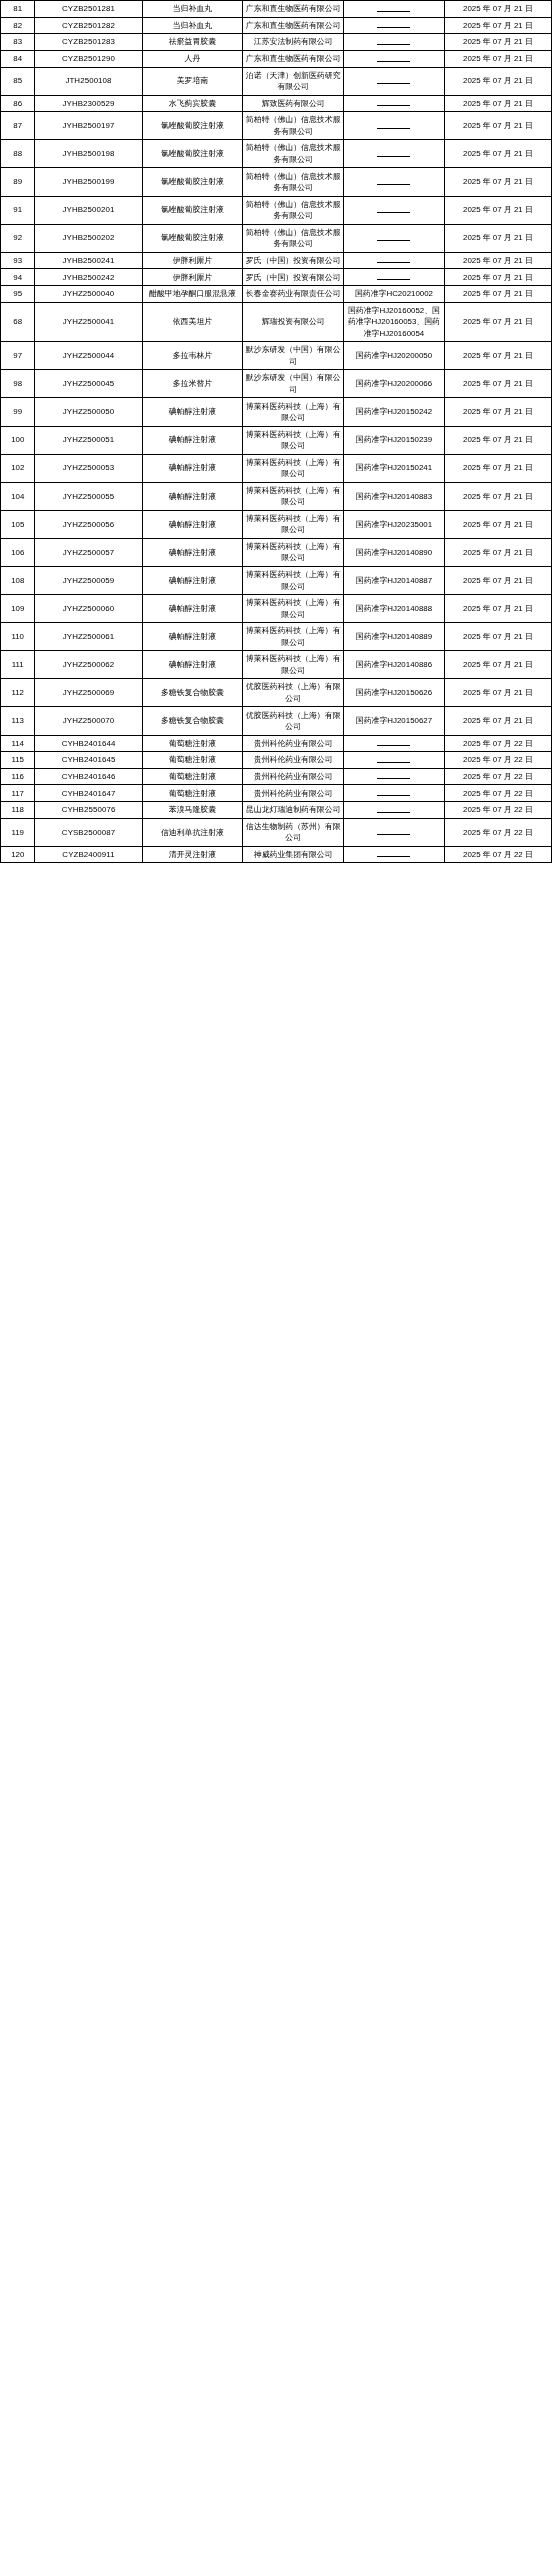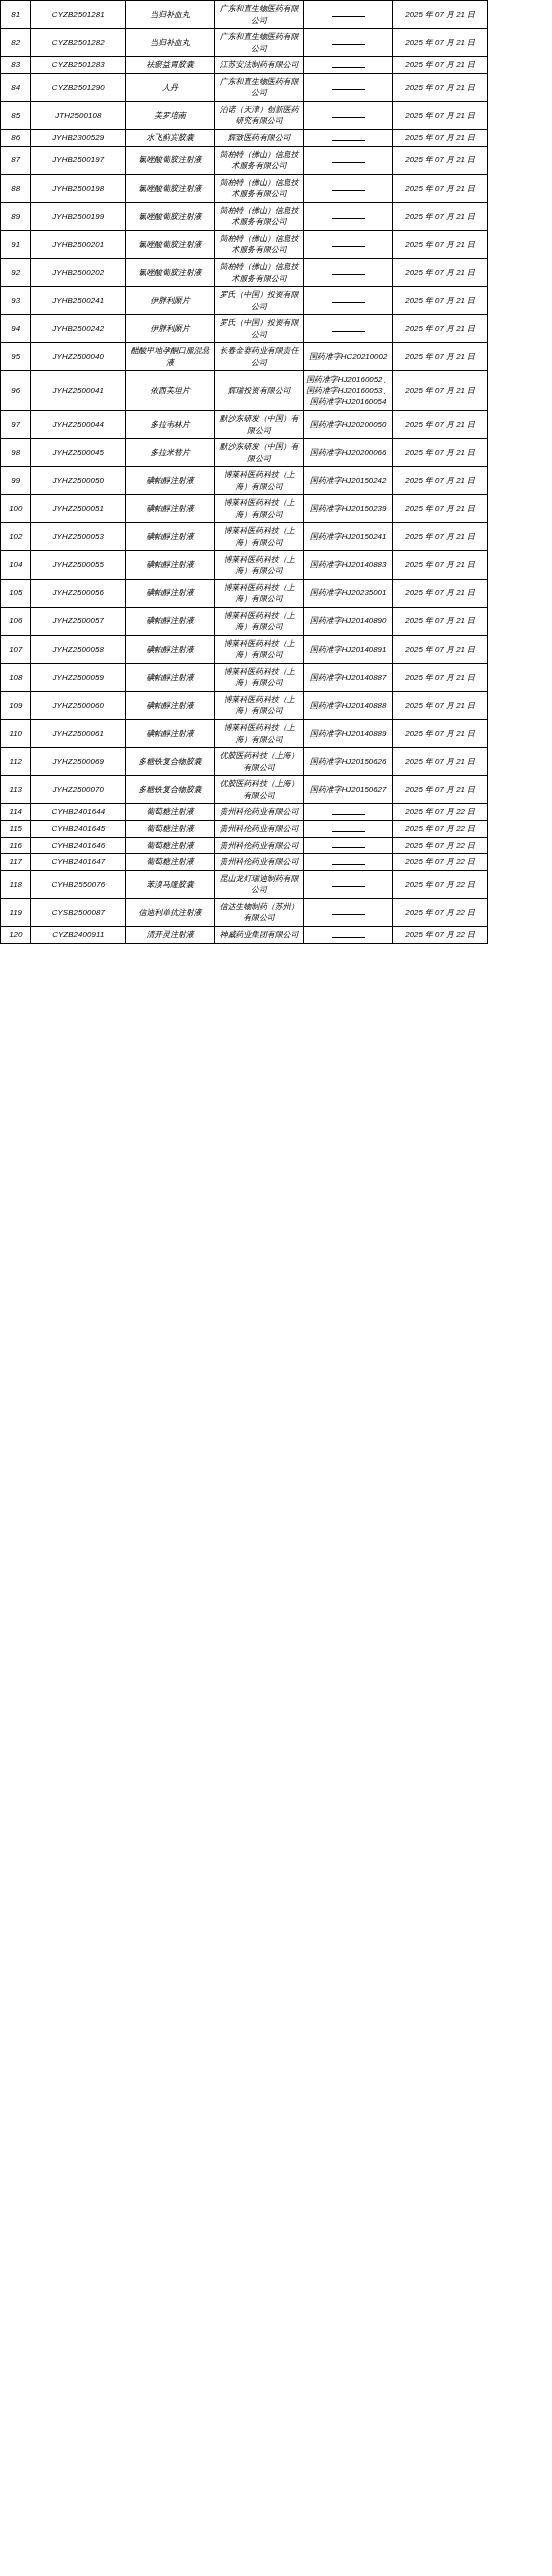--- a/index.html
+++ b/index.html
@@ -12,23 +12,22 @@
     font-family: "Liberation Sans", "DejaVu Sans", sans-serif;
     width: 552px;
   }
   .sheet {
     width: 552px;
     position: relative;
     background: #fff;
   }
   table.reg-table {
     border-collapse: collapse;
-    width: 488px;
+    width: 552px;
     table-layout: fixed;
-    font-style: italic;
   }
   table.reg-table td {
     border: 0.7px solid #000000;
     text-align: center;
     vertical-align: middle;
     font-size: 7.9px;
     line-height: 1.45;
     color: #000;
     padding: 2.1px 1.4px;
     word-break: break-all;
@@ -192,21 +191,21 @@
         </tr>
         <tr>
           <td class="idx">95</td>
           <td class="code">JYHZ2500040</td>
           <td class="drug">醋酸甲地孕酮口服混悬液</td>
           <td class="comp">长春金赛药业有限责任公司</td>
           <td class="appr">国药准字HC20210002</td>
           <td class="date">2025 年 07 月 21 日</td>
         </tr>
         <tr>
-          <td class="idx">96</td>
+          <td class="idx">68</td>
           <td class="code">JYHZ2500041</td>
           <td class="drug">依西美坦片</td>
           <td class="comp">辉瑞投资有限公司</td>
           <td class="appr">国药准字HJ20160052、国药准字HJ20160053、国药准字HJ20160054</td>
           <td class="date">2025 年 07 月 21 日</td>
         </tr>
         <tr>
           <td class="idx">97</td>
           <td class="code">JYHZ2500044</td>
           <td class="drug">多拉韦林片</td>
@@ -264,28 +263,20 @@
         </tr>
         <tr>
           <td class="idx">106</td>
           <td class="code">JYHZ2500057</td>
           <td class="drug">碘帕醇注射液</td>
           <td class="comp">博莱科医药科技（上海）有限公司</td>
           <td class="appr">国药准字HJ20140890</td>
           <td class="date">2025 年 07 月 21 日</td>
         </tr>
         <tr>
-          <td class="idx">107</td>
-          <td class="code">JYHZ2500058</td>
-          <td class="drug">碘帕醇注射液</td>
-          <td class="comp">博莱科医药科技（上海）有限公司</td>
-          <td class="appr">国药准字HJ20140891</td>
-          <td class="date">2025 年 07 月 21 日</td>
-        </tr>
-        <tr>
           <td class="idx">108</td>
           <td class="code">JYHZ2500059</td>
           <td class="drug">碘帕醇注射液</td>
           <td class="comp">博莱科医药科技（上海）有限公司</td>
           <td class="appr">国药准字HJ20140887</td>
           <td class="date">2025 年 07 月 21 日</td>
         </tr>
         <tr>
           <td class="idx">109</td>
           <td class="code">JYHZ2500060</td>
@@ -293,20 +284,28 @@
           <td class="comp">博莱科医药科技（上海）有限公司</td>
           <td class="appr">国药准字HJ20140888</td>
           <td class="date">2025 年 07 月 21 日</td>
         </tr>
         <tr>
           <td class="idx">110</td>
           <td class="code">JYHZ2500061</td>
           <td class="drug">碘帕醇注射液</td>
           <td class="comp">博莱科医药科技（上海）有限公司</td>
           <td class="appr">国药准字HJ20140889</td>
+          <td class="date">2025 年 07 月 21 日</td>
+        </tr>
+        <tr>
+          <td class="idx">111</td>
+          <td class="code">JYHZ2500062</td>
+          <td class="drug">碘帕醇注射液</td>
+          <td class="comp">博莱科医药科技（上海）有限公司</td>
+          <td class="appr">国药准字HJ20140886</td>
           <td class="date">2025 年 07 月 21 日</td>
         </tr>
         <tr>
           <td class="idx">112</td>
           <td class="code">JYHZ2500069</td>
           <td class="drug">多糖铁复合物胶囊</td>
           <td class="comp">优胶医药科技（上海）有限公司</td>
           <td class="appr">国药准字HJ20150626</td>
           <td class="date">2025 年 07 月 21 日</td>
         </tr>

